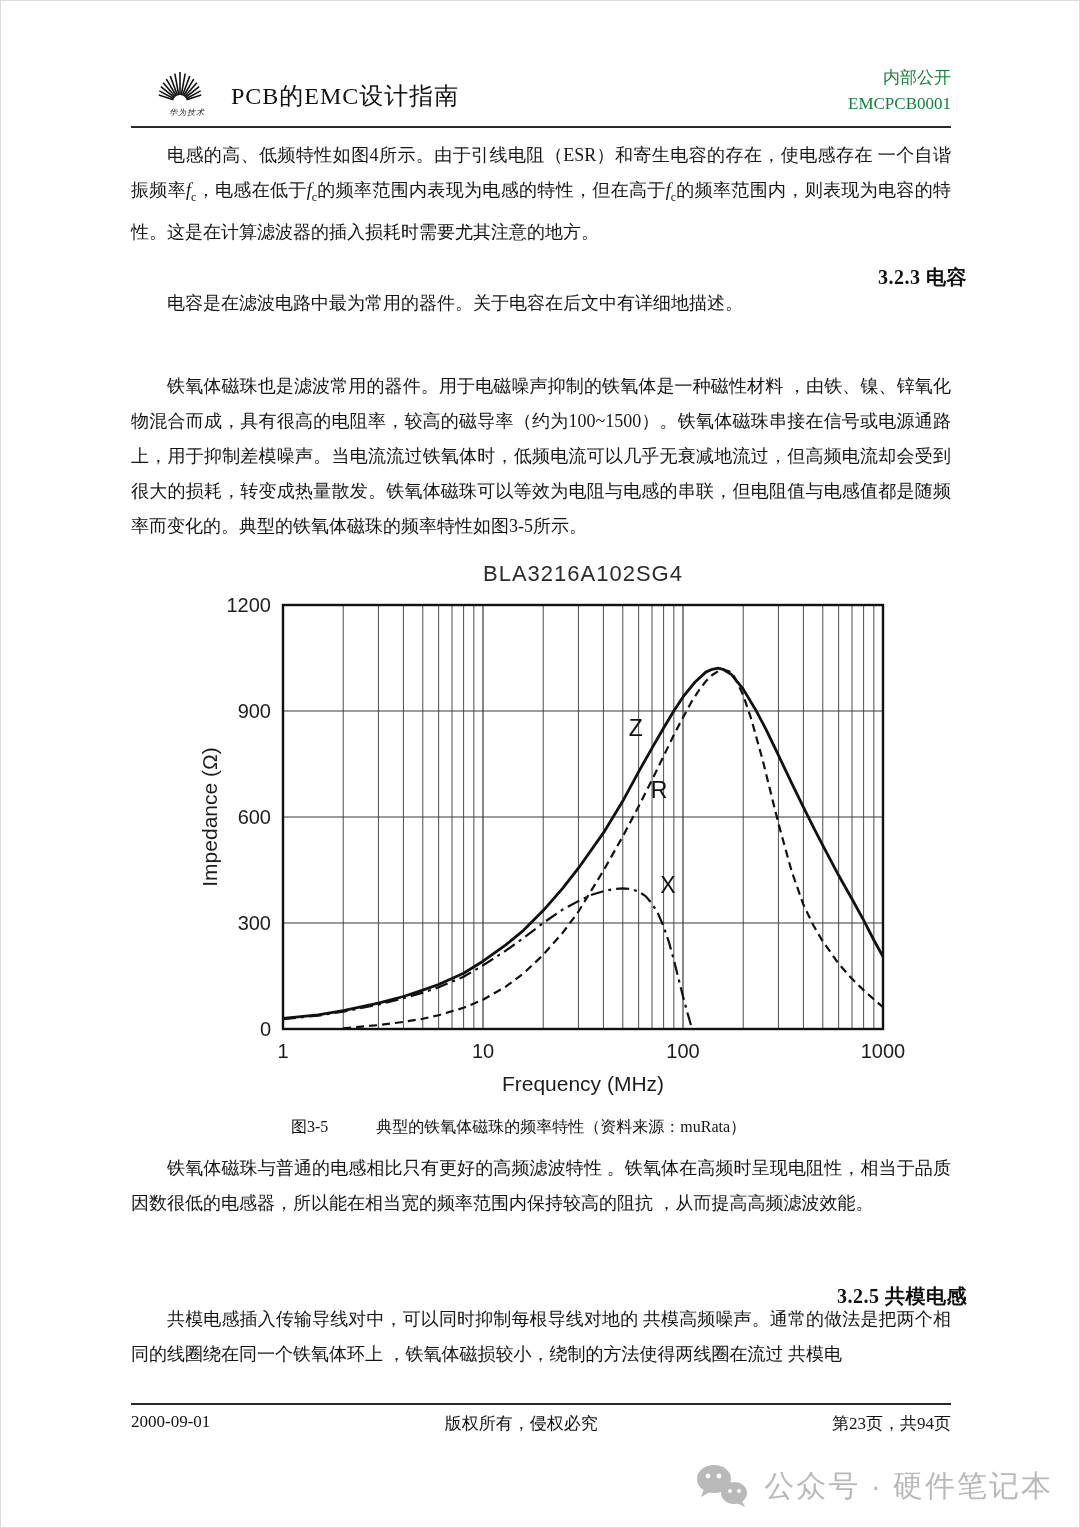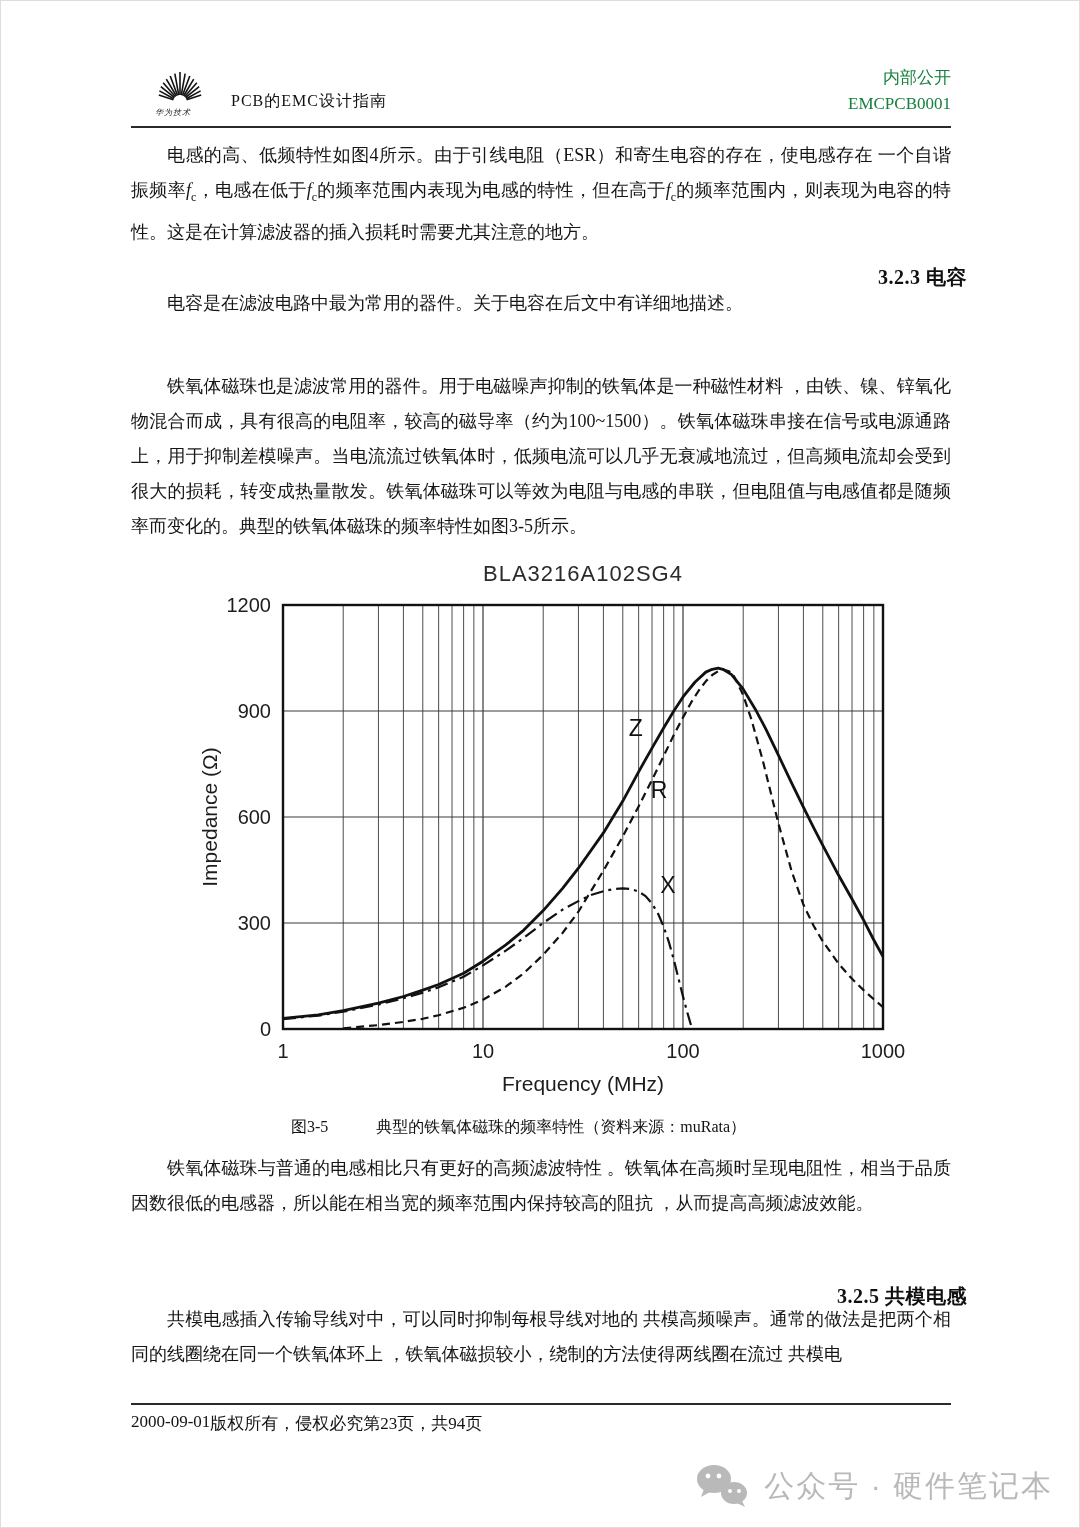--- a/index.html
+++ b/index.html
@@ -5,44 +5,44 @@
   html,body{margin:0;padding:0;background:#f2f2f2;}
   .page{
     position:relative; width:1080px; height:1528px; margin:0 auto;
     background:#ffffff; border:1px solid #ddd; box-sizing:border-box;
     font-family:"Liberation Serif", serif; color:#161616; overflow:hidden;
   }
   .abs{position:absolute; left:130px; width:820px;}
   
   .header{top:0; height:125px; border-bottom:2px solid #2a2a2a;}
   .header-left{position:absolute; left:24px; bottom:8px; display:flex; align-items:flex-end;}
-  .logo-wrap{display:flex; flex-direction:column; align-items:flex-start; margin-right:26px;font-family:Liberation Mono, monospace;}
+  .logo-wrap{display:flex; flex-direction:column; align-items:flex-end; margin-right:26px;font-family:Liberation Mono, monospace;}
   .logo-caption{font-size:8px; letter-spacing:1px; color:#222; font-style:italic; margin-top:1px;}
-  .doc-title{font-size:16px; letter-spacing:1px; padding-bottom:6px; color:#111;}
+  .doc-title{font-size:24px; letter-spacing:1px; padding-bottom:6px; color:#111;}
   .header-right{position:absolute; right:0; top:64px; text-align:right; font-size:17px; line-height:26px; color:#15803d;}
   
   .body-p{margin:0; font-size:18px; line-height:35px; text-align:justify; text-indent:2em; color:#151515;}
   .fv{font-style:italic; font-family:"Liberation Serif",serif;}
   sub{font-size:12px;}
   h3.sec{margin:16px; font-size:20px; font-weight:600; color:#101010; letter-spacing:0.5px;text-align:right;}
   .intro{top:137px;}
   .h323{top:247px;}
   .p323{top:285px;}
   .h324{top:330px;}
   .p324{top:368px;}
   .caption{top:1116px; font-size:16px; color:#131313;}
   .caption .cap-label{display:inline-block; margin-left:160px; margin-right:48px;}
   .pafter{top:1150px;}
   .h325{top:1266px;}
   .p325{top:1301px;}
   
   .figure{position:absolute; left:130px; top:552px; width:790px; height:552px;}
   
   .footer{top:1402px; border-top:2px solid #2a2a2a; padding-top:7px;
-          display:flex; justify-content:flex-start; font-size:17px; color:#131313;}
+          display:flex; justify-content:space-between; font-size:17px; color:#131313;}
   
   .watermark{position:absolute; right:26px; bottom:18px; display:flex; align-items:center;
              font-family:"Liberation Sans", sans-serif;}
   .wm-text{font-size:30px; letter-spacing:2px; margin-left:14px; color:#b9b9b9;}
 </style>
 </head>
 <body>
 
 <div class="page">
 

